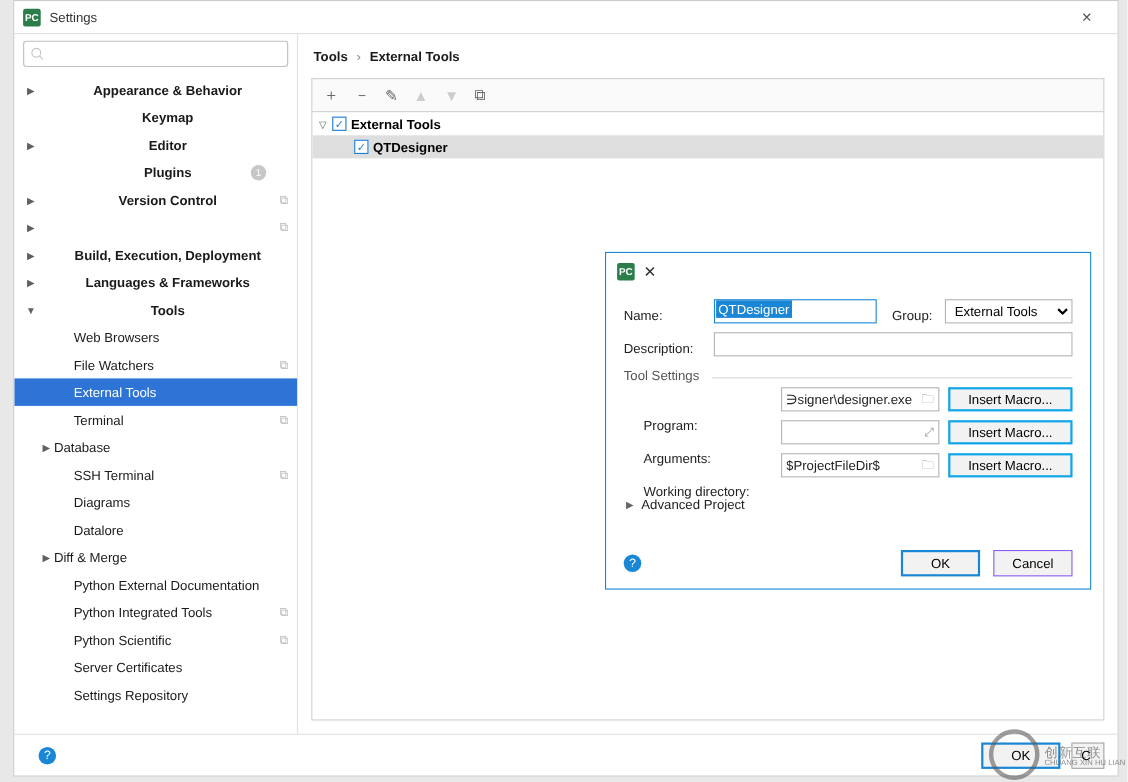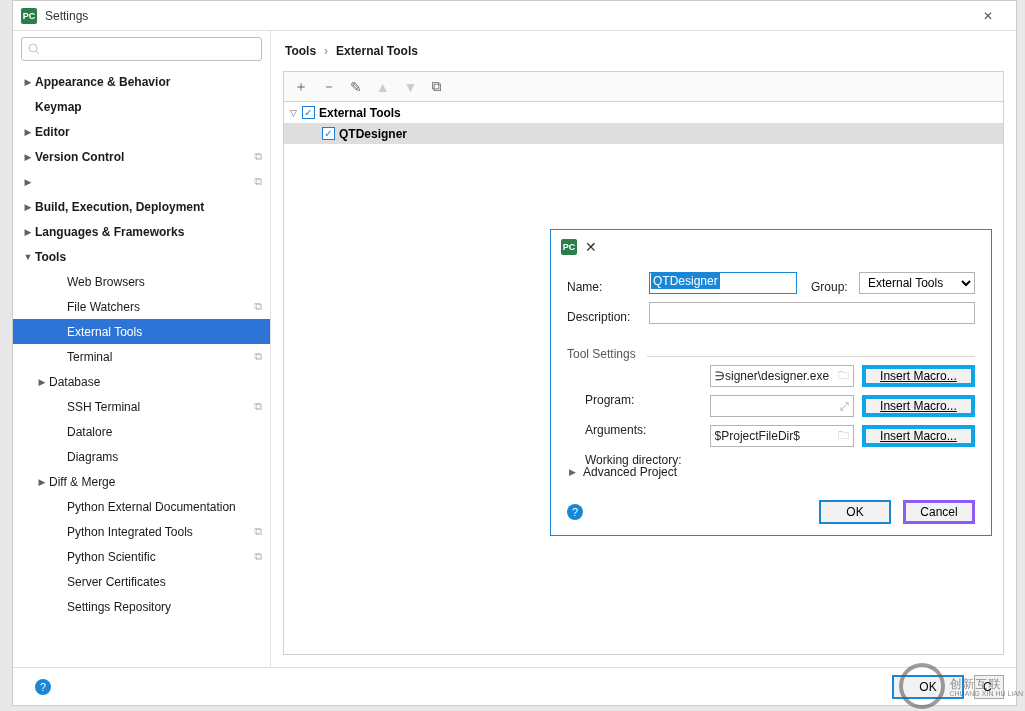--- a/index.html
+++ b/index.html
@@ -17,21 +17,21 @@
 .sidebar { width: 258px; border-right: 1px solid #e0e0e0; display: flex; flex-direction: column; }
 .searchbox { margin: 6px 8px; height: 24px; border: 1px solid #bfbfbf; border-radius: 3px; display: flex; align-items: center; padding: 0 6px; }
 .searchbox svg { opacity: .5; }
 .searchbox input { flex: 1; border: none; outline: none; font-size: 12px; margin-left: 4px; }
 
 .tree { flex: 1; overflow: auto; padding-top: 2px; }
 .row { height: 25px; display: flex; align-items: center; padding-left: 8px; cursor: default; position: relative; }
 .row .arrow { width: 14px; text-align: center; color: #606060; font-size: 9px; }
 .row .arrow.empty { visibility: hidden; }
 .row .lbl { flex: 1; color: #1a1a1a; }
-.row.bold .lbl { font-weight: 600; }
+.row.bold .lbl { font-weight: 600; text-align: center; }
 .row .badge { position: absolute; right: 28px; width: 14px; height: 14px; border-radius: 50%; background: #c7c7c7; color: #fff; font-size: 9px; display: flex; align-items: center; justify-content: center; }
 .row .copy { position: absolute; right: 8px; opacity: .3; font-size: 11px; }
 .row.selected { background: #2d74d6; }
 .row.selected .lbl { color: #fff; }
 .row.level1 { padding-left: 22px; }
 .row.level2 { padding-left: 40px; }
 
 .main { flex: 1; display: flex; flex-direction: column; position: relative; }
 .crumb { height: 40px; display: flex; align-items: center; padding: 0 14px; color: #1a1a1a; }
 .crumb b { font-weight: 600; }
@@ -58,36 +58,36 @@
 
 .dlg-body { flex: 1; padding: 0 16px 8px 16px; }
 .form-row { display: flex; align-items: flex-end; height: 30px; }
 .form-row .flabel { width: 82px; color: #222; }
 .form-row input[type=text] { height: 22px; border: 1px solid #b4b4b4; padding: 0 4px; font-size: 12px; }
 .form-row .name-in { width: 148px; border: 1px solid #1a87d6 !important; }
 .form-row .grp-lbl { margin-left: 14px; width: 48px; }
 .form-row select { flex: 1; height: 22px; border: 1px solid #b4b4b4; background: #fff; padding: 0 4px; }
 .form-row .desc-in { flex: 1; }
 
-.section-lbl { color: #555; font-size: 12px; margin-top: 23px; position: relative; }
+.section-lbl { color: #555; font-size: 12px; margin-top: 10px; position: relative; }
 .section-lbl::after { content: ""; position: absolute; left: 80px; top: 9px; right: 0; border-top: 1px solid #d8d8d8; }
 
 .settings-row { display: flex; align-items: center; height: 30px; padding-left: 18px; }
 .settings-row .slabel { width: 128px; color: #222; margin-top: 48px; }
 .settings-row .field-wrap { width: 148px; height: 22px; border: 1px solid #b4b4b4; display: flex; align-items: center; padding: 0 4px; }
 .settings-row .field-wrap span.val { flex: 1; overflow: hidden; white-space: nowrap; color: #222; }
 .settings-row .field-wrap .mini-ico { opacity: .4; font-size: 11px; }
-.settings-row button.macro { width: 116px; height: 22px; margin-left: 8px; background: #f2f2f2; border: 4px solid #0ea5e9; font-size: 12px; text-align: center; text-decoration: underline; }
+.settings-row button.macro { width: 116px; height: 22px; margin-left: 8px; background: #f2f2f2; border: 2px solid #0ea5e9; font-size: 12px; text-align: center; }
 
 .adv { display: flex; align-items: center; margin-top: 14px; padding-left: 2px; color: #222; }
 .adv .tri { width: 14px; color: #666; font-size: 9px; }
 
 .dlg-buttons { height: 46px; display: flex; align-items: center; justify-content: flex-end; gap: 12px; padding: 0 16px; }
 .dlg-buttons .help { width: 16px; height: 16px; border-radius: 50%; background: #1a87d6; color: #fff; display: flex; align-items: center; justify-content: center; font-size: 11px; margin-right: auto; }
-.dlg-buttons button { width: 72px; height: 24px; border: 3px solid #8b5cf6; background: #f2f2f2; }
+.dlg-buttons button { width: 72px; height: 24px; border: 1px solid #8b5cf6; background: #f2f2f2; }
 .dlg-buttons button.primary { border: 2px solid #1a87d6; }
 
 .footer { height: 38px; border-top: 1px solid #e0e0e0; display: flex; align-items: center; justify-content: flex-end; padding: 0 12px; gap: 10px; }
 .footer .help { width: 16px; height: 16px; border-radius: 50%; background: #1a87d6; color: #fff; display: flex; align-items: center; justify-content: center; font-size: 11px; margin-right: auto; margin-left: 10px; }
 .footer button { width: 72px; height: 24px; border: 1px solid #a6a6a6; background: #f2f2f2; }
 .footer button.primary { border: 2px solid #1a87d6; }
 .footer button.cut { width: 30px; overflow: hidden; text-align: left; padding-left: 8px; }
 
 .watermark { position: absolute; right: 2px; bottom: 2px; display: flex; align-items: center; opacity: .6; }
 .watermark .wm-ico { width: 46px; height: 46px; border-radius: 50%; border: 4px solid #5b5b5b; position: relative; margin-right: 4px; }
@@ -123,20 +123,25 @@
           </div>
           <div class="row bold">
             <span class="arrow empty">▶</span>
             <span class="lbl">Keymap</span>
           </div>
           <div class="row bold">
             <span class="arrow">▶</span>
             <span class="lbl">Editor</span>
           </div>
           <div class="row bold">
+            <span class="arrow empty">▶</span>
+            <span class="lbl">Plugins</span>
+            <span class="badge">1</span>
+          </div>
+          <div class="row bold">
             <span class="arrow">▶</span>
             <span class="lbl">Version Control</span>
             <span class="copy">⧉</span>
           </div>
           <div class="row bold">
             <span class="arrow">▶</span>
             <span class="copy">⧉</span>
           </div>
           <div class="row bold">
             <span class="arrow">▶</span>
@@ -172,25 +177,25 @@
             <span class="arrow">▶</span>
             <span class="lbl">Database</span>
           </div>
           <div class="row level2">
             <span class="arrow empty">▶</span>
             <span class="lbl">SSH Terminal</span>
             <span class="copy">⧉</span>
           </div>
           <div class="row level2">
             <span class="arrow empty">▶</span>
+            <span class="lbl">Diagrams</span>
+          </div>
+          <div class="row level2">
+            <span class="arrow empty">▶</span>
             <span class="lbl">Datalore</span>
-          </div>
-          <div class="row level2">
-            <span class="arrow empty">▶</span>
-            <span class="lbl">Diagrams</span>
           </div>
           <div class="row level1">
             <span class="arrow">▶</span>
             <span class="lbl">Diff &amp; Merge</span>
           </div>
           <div class="row level2">
             <span class="arrow empty">▶</span>
             <span class="lbl">Python External Documentation</span>
           </div>
           <div class="row level2">

